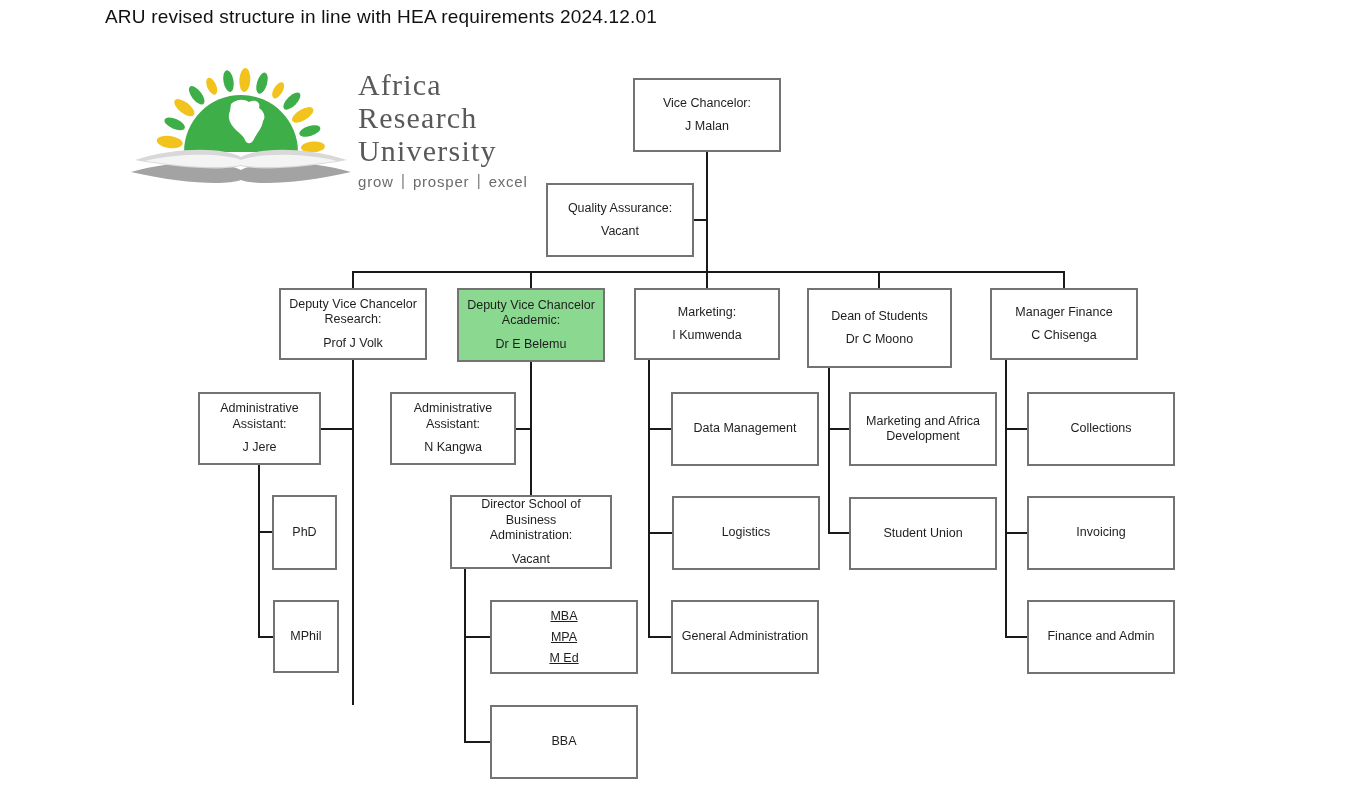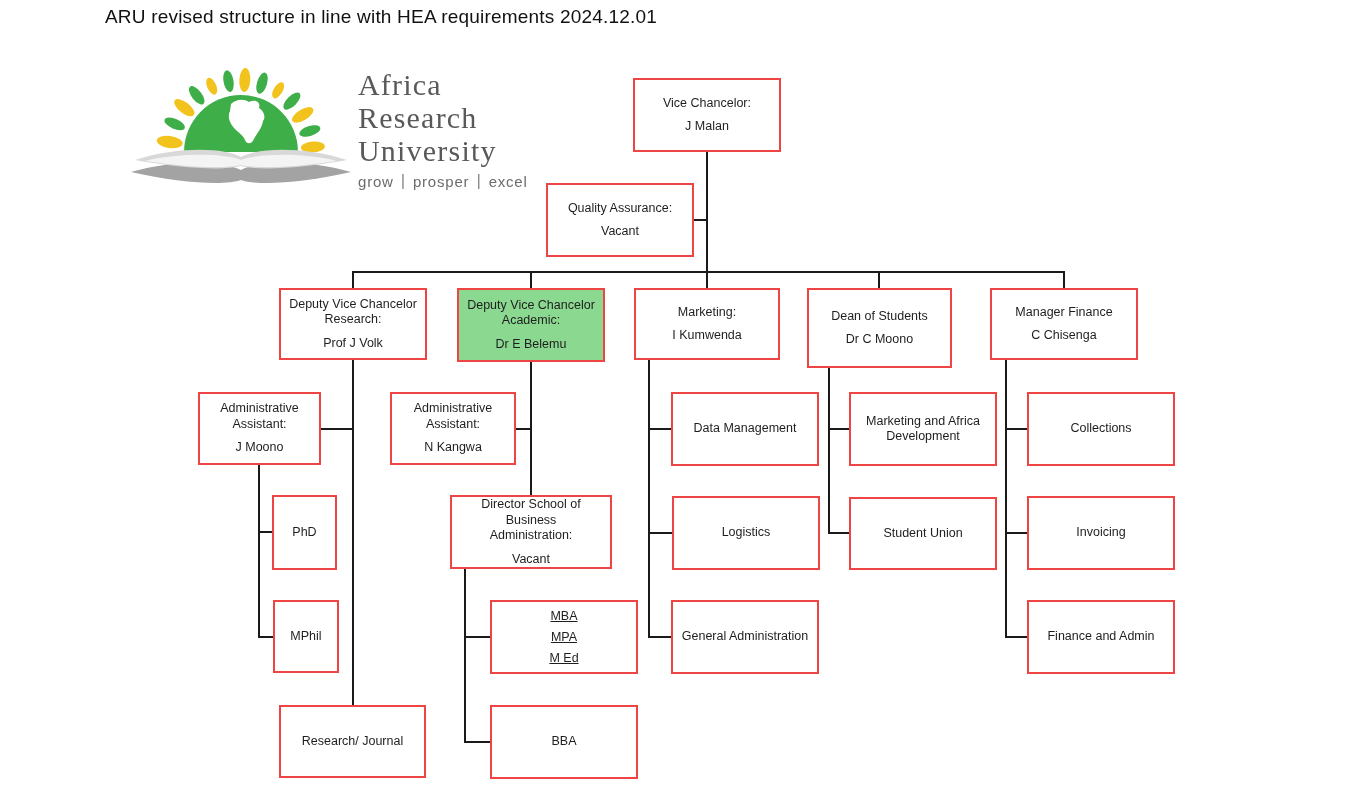--- a/index.html
+++ b/index.html
@@ -13,21 +13,21 @@
   }
   
   .logo { position:absolute; left:130px; top:56px; width:400px; height:145px; }
   .logo svg { position:absolute; left:0; top:4px; }
   .logo-text { position:absolute; left:228px; top:12px; color:#58595b; }
   .logo-text .ln { font-size:30px; line-height:33px; letter-spacing:1.2px;font-family:Liberation Serif, serif; }
   .tagline { margin-top:4px; font-size:15px; color:#6b6c6e; letter-spacing:0.8px; display:flex; align-items:center; }
   .tagline .sep { color:#8a8a8a; font-size:17px; margin:0 7px; font-weight:300; }
   
   .node {
-    position:absolute; background:#ffffff; border:2px solid #ef4444;
+    position:absolute; background:#ffffff; border:2px solid #737373;
     box-sizing:border-box; display:flex; flex-direction:column;
     align-items:center; justify-content:center; text-align:center;
     font-size:12.5px; color:#1e1e1e; padding:3px 6px; z-index:2;
   }
   .node .nt { line-height:15.5px; }
   .node .nn { line-height:15.5px; margin-top:8px; }
   .node .nn:empty { display:none; }
   .node.mba .nt { line-height:21px;text-decoration:underline; }
   .line { position:absolute; background:#1a1a1a; z-index:1; }
 </style>
@@ -152,40 +152,37 @@
   </div>
 
   <div class="node" style="left:990px;top:288px;width:148px;height:72px">
     <div class="nt">Manager Finance</div>
     <div class="nn">C Chisenga</div>
   </div>
 
   <div class="node" style="left:198px;top:392px;width:123px;height:73px">
     <div class="nt">Administrative</div>
     <div class="nt">Assistant:</div>
-    <div class="nn">J Moono</div>
+    <div class="nn">J Jere</div>
   </div>
 
   <div class="node" style="left:390px;top:392px;width:126px;height:73px">
     <div class="nt">Administrative</div>
     <div class="nt">Assistant:</div>
     <div class="nn">N Kangwa</div>
   </div>
 
   <div class="node" style="left:272px;top:495px;width:65px;height:75px">
     <div class="nt">PhD</div>
   </div>
 
   <div class="node" style="left:273px;top:600px;width:66px;height:73px">
     <div class="nt">MPhil</div>
   </div>
 
-  <div class="node" style="left:279px;top:705px;width:147px;height:73px">
-    <div class="nt">Research/ Journal</div>
-  </div>
 
   <div class="node" style="left:450px;top:495px;width:162px;height:74px">
     <div class="nt">Director School of Business</div>
     <div class="nt">Administration:</div>
     <div class="nn">Vacant</div>
   </div>
 
   <div class="node mba" style="left:490px;top:600px;width:148px;height:74px">
     <div class="nt">MBA</div>
     <div class="nt">MPA</div>

